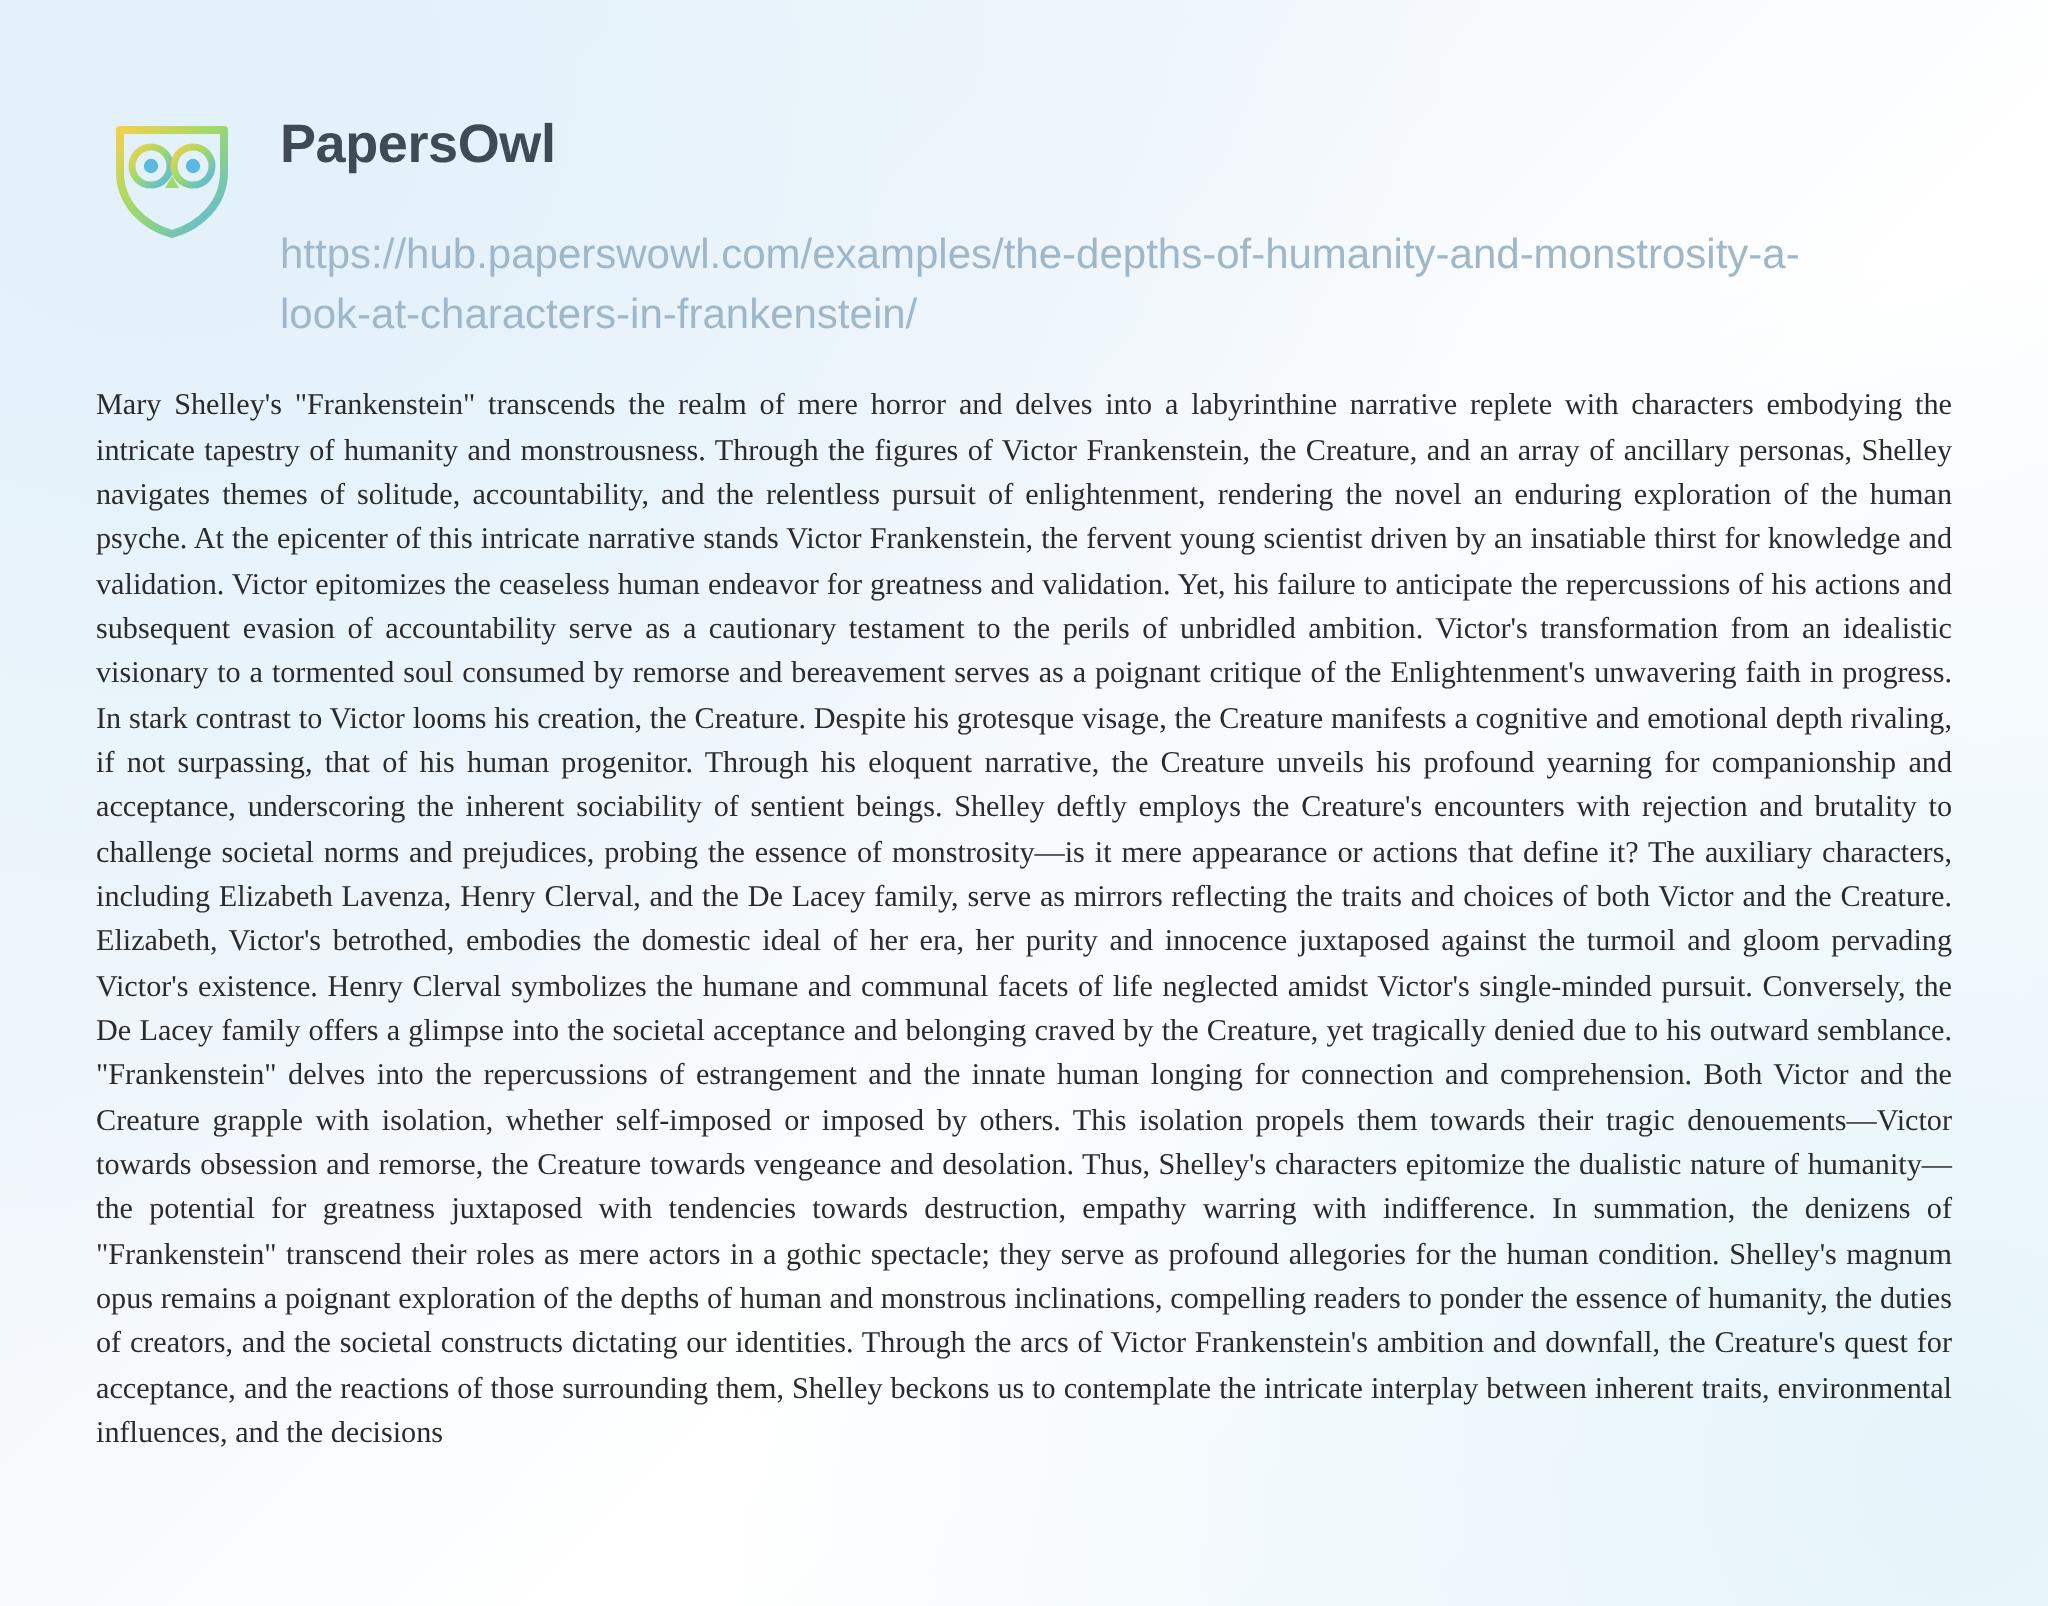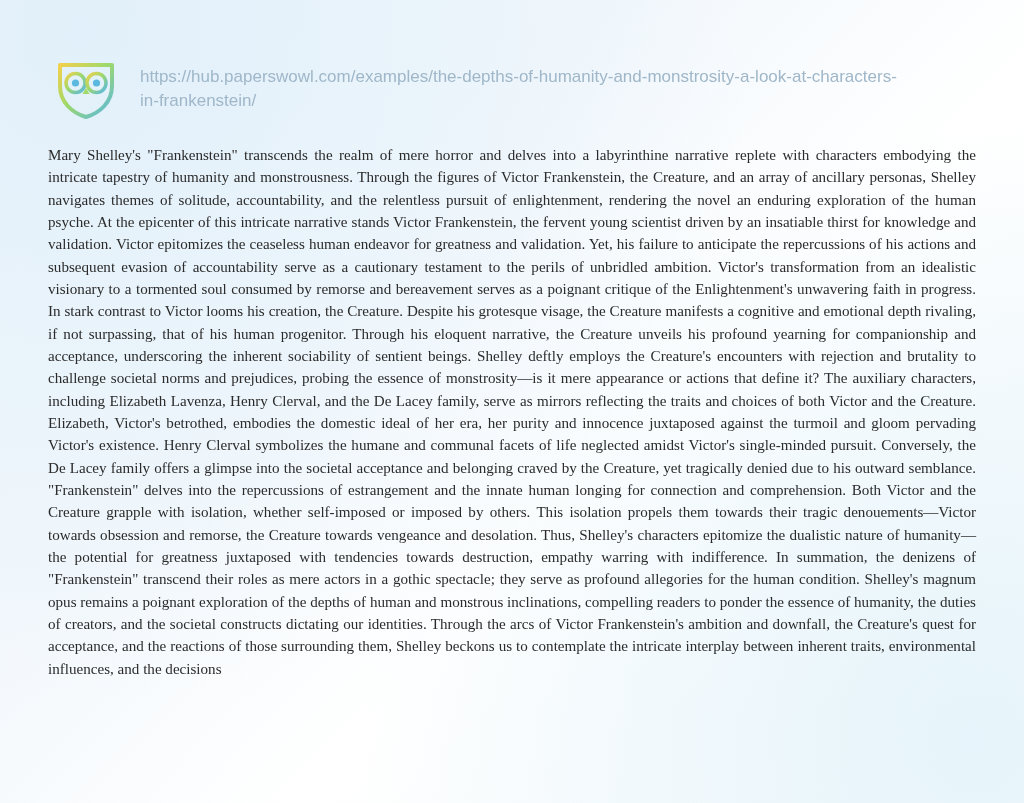--- a/index.html
+++ b/index.html
@@ -51,22 +51,22 @@
   }
   .brand-name {
     font-size: 27px;
     font-weight: bold;
     color: #3f4a56;
     letter-spacing: -0.2px;
     line-height: 1.1;
     font-family: "Liberation Sans", sans-serif;
   }
   .site-url {
-    margin-top: 7px;
-    font-size: 17px;
+    margin-top: 25px;
+    font-size: 21px;
     line-height: 1.42;
     color: #9fb7c9;
     max-width: 760px;
     word-break: break-word;
     font-family: "Liberation Sans", sans-serif;
   }
   
   .doc-title {
     margin: 34px 0 0 0;
     font-size: 26.5px;
@@ -108,20 +108,21 @@
           </defs>
           <path d="M10 13 L10 34 C10 50 22 61 36 65 C50 61 62 50 62 34 L62 13 Z" fill="none" stroke="url(#owlGrad)" stroke-width="4" stroke-linejoin="round"></path>
           <circle cx="25.5" cy="31" r="9.5" fill="none" stroke="url(#owlGrad)" stroke-width="3.5"></circle>
           <circle cx="46.5" cy="31" r="9.5" fill="none" stroke="url(#owlGrad)" stroke-width="3.5"></circle>
           <circle cx="25.5" cy="31" r="3.6" fill="#5bb9e0"></circle>
           <circle cx="46.5" cy="31" r="3.6" fill="#5bb9e0"></circle>
           <path d="M36 36 L32.5 42 L39.5 42 Z" fill="#9fd96a"></path>
         </svg>
       </span>
       <div class="brand-block">
+        <div class="brand-name">PapersOwl</div>
         <div class="site-url">https://hub.paperswowl.com/examples/the-depths-of-humanity-and-monstrosity-a-look-at-characters-in-frankenstein/</div>
       </div>
     </div>
 
 
     <div class="doc-body">
       <p>Mary Shelley's "Frankenstein" transcends the realm of mere horror and delves into a labyrinthine narrative replete with characters embodying the intricate tapestry of humanity and monstrousness. Through the figures of Victor Frankenstein, the Creature, and an array of ancillary personas, Shelley navigates themes of solitude, accountability, and the relentless pursuit of enlightenment, rendering the novel an enduring exploration of the human psyche. At the epicenter of this intricate narrative stands Victor Frankenstein, the fervent young scientist driven by an insatiable thirst for knowledge and validation. Victor epitomizes the ceaseless human endeavor for greatness and validation. Yet, his failure to anticipate the repercussions of his actions and subsequent evasion of accountability serve as a cautionary testament to the perils of unbridled ambition. Victor's transformation from an idealistic visionary to a tormented soul consumed by remorse and bereavement serves as a poignant critique of the Enlightenment's unwavering faith in progress. In stark contrast to Victor looms his creation, the Creature. Despite his grotesque visage, the Creature manifests a cognitive and emotional depth rivaling, if not surpassing, that of his human progenitor. Through his eloquent narrative, the Creature unveils his profound yearning for companionship and acceptance, underscoring the inherent sociability of sentient beings. Shelley deftly employs the Creature's encounters with rejection and brutality to challenge societal norms and prejudices, probing the essence of monstrosity—is it mere appearance or actions that define it? The auxiliary characters, including Elizabeth Lavenza, Henry Clerval, and the De Lacey family, serve as mirrors reflecting the traits and choices of both Victor and the Creature. Elizabeth, Victor's betrothed, embodies the domestic ideal of her era, her purity and innocence juxtaposed against the turmoil and gloom pervading Victor's existence. Henry Clerval symbolizes the humane and communal facets of life neglected amidst Victor's single-minded pursuit. Conversely, the De Lacey family offers a glimpse into the societal acceptance and belonging craved by the Creature, yet tragically denied due to his outward semblance. "Frankenstein" delves into the repercussions of estrangement and the innate human longing for connection and comprehension. Both Victor and the Creature grapple with isolation, whether self-imposed or imposed by others. This isolation propels them towards their tragic denouements—Victor towards obsession and remorse, the Creature towards vengeance and desolation. Thus, Shelley's characters epitomize the dualistic nature of humanity—the potential for greatness juxtaposed with tendencies towards destruction, empathy warring with indifference. In summation, the denizens of "Frankenstein" transcend their roles as mere actors in a gothic spectacle; they serve as profound allegories for the human condition. Shelley's magnum opus remains a poignant exploration of the depths of human and monstrous inclinations, compelling readers to ponder the essence of humanity, the duties of creators, and the societal constructs dictating our identities. Through the arcs of Victor Frankenstein's ambition and downfall, the Creature's quest for acceptance, and the reactions of those surrounding them, Shelley beckons us to contemplate the intricate interplay between inherent traits, environmental influences, and the decisions</p>
     </div>
 
   </div>

